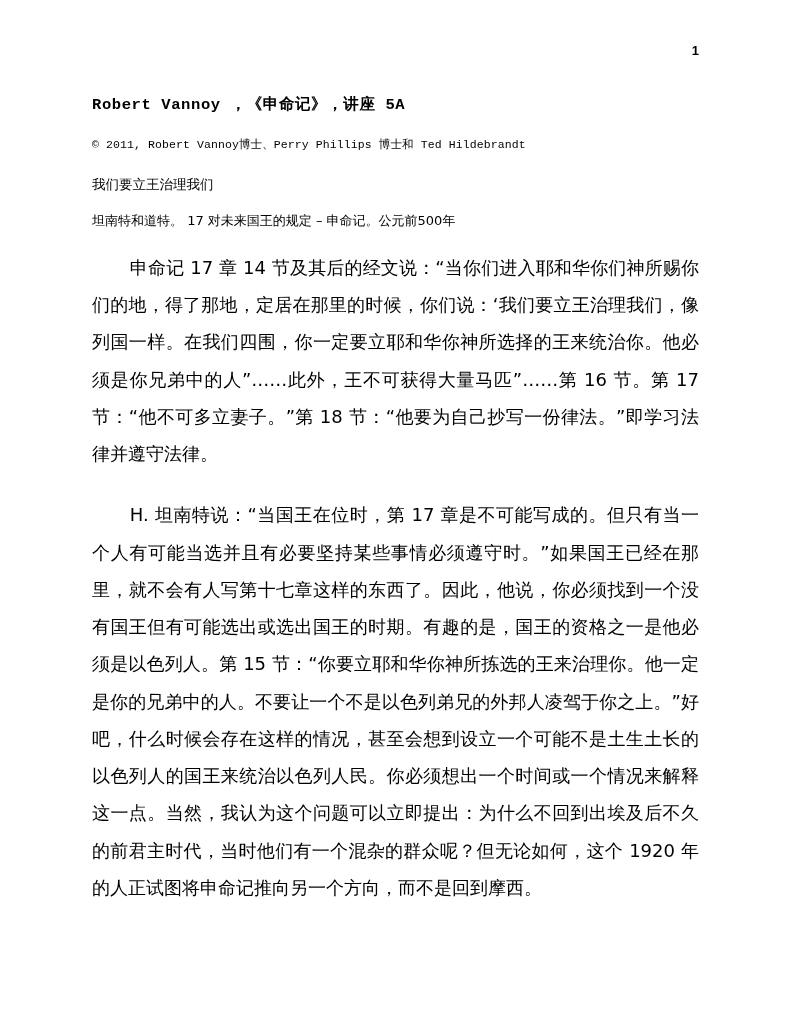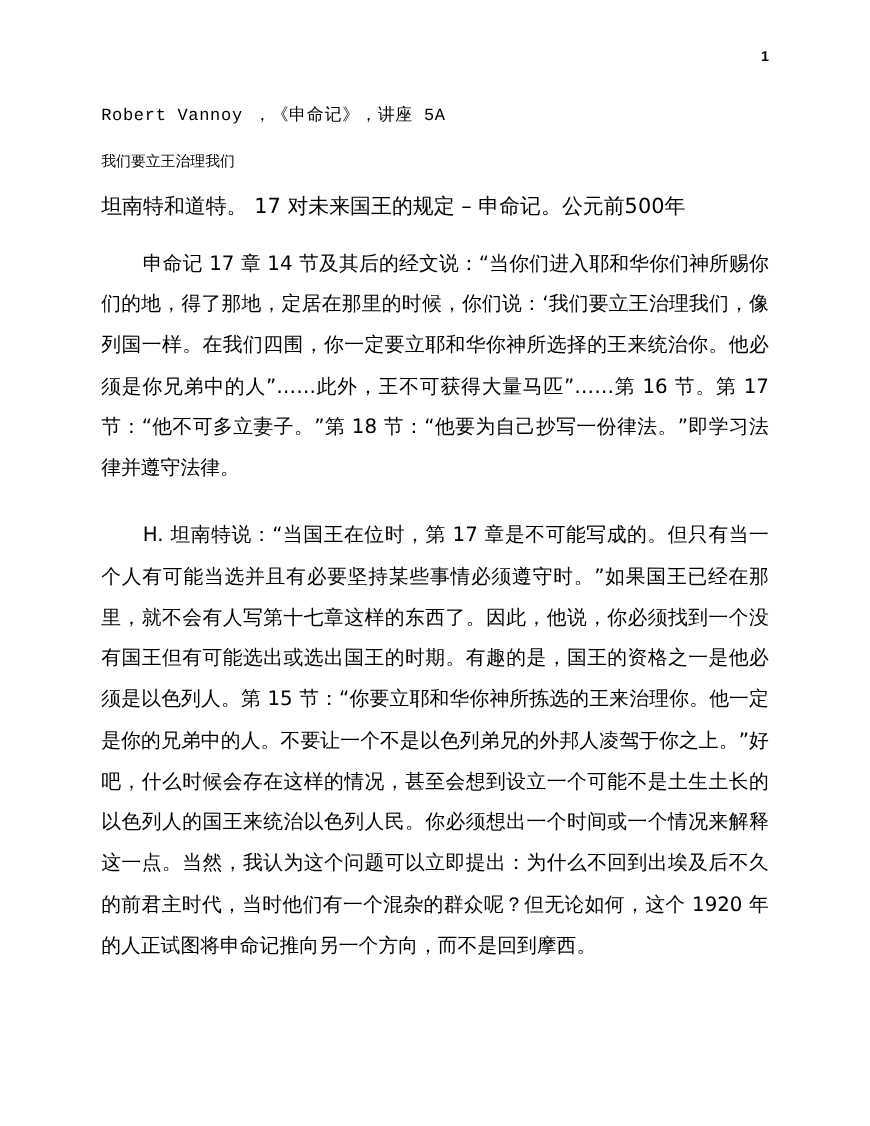--- a/index.html
+++ b/index.html
@@ -27,42 +27,42 @@
     top: 44px;
     right: 92px;
     font-family: "Liberation Sans", sans-serif;
     font-weight: bold;
     font-size: 13px;
     line-height: 1;
   }
   .doc-title {
     margin-top: 50px;
     font-family: "Liberation Mono", monospace;
-    font-weight: normal;
+    font-weight: bold;
     font-size: 15.5px;
     letter-spacing: 0.6px;
     white-space: nowrap;
   }
   .copyright-line {
     margin-top: 22px;
     font-family: "Liberation Mono", monospace;
     font-size: 11.5px;
     letter-spacing: 0.1px;
     white-space: nowrap;
   }
   .subhead {
     margin-top: 22px;
     font-family: "DejaVu Sans", sans-serif;
     font-size: 13.5px;
     line-height: 1.5;
   }
   .subhead2 {
     margin-top: 17px;
     font-family: "DejaVu Sans", sans-serif;
-    font-size: 19px;
+    font-size: 13px;
     line-height: 1.5;
   }
   .body-para {
     margin-top: 18px;
     font-family: "DejaVu Sans", sans-serif;
     font-size: 18px;
     line-height: 2.07;
     text-align: justify;
     text-justify: inter-ideograph;
     text-indent: 2.1em;
@@ -73,20 +73,21 @@
 </style>
 </head>
 <body>
 
 <div class="page">
 
   <div class="page-number">1</div>
 
   <h1 class="doc-title">Robert Vannoy ，《申命记》，讲座 5A</h1>
 
+  <div class="copyright-line">© 2011, Robert Vannoy博士、Perry Phillips 博士和 Ted Hildebrandt</div>
 
   <div class="subhead">我们要立王治理我们</div>
 
   <div class="subhead2">坦南特和道特。 17 对未来国王的规定 – 申命记。公元前500年</div>
 
   <p class="body-para">申命记 17 章 14 节及其后的经文说：“当你们进入耶和华你们神所赐你们的地，得了那地，定居在那里的时候，你们说：‘我们要立王治理我们，像列国一样。在我们四围，你一定要立耶和华你神所选择的王来统治你。他必须是你兄弟中的人”……此外，王不可获得大量马匹”……第 16 节。第 17 节：“他不可多立妻子。”第 18 节：“他要为自己抄写一份律法。”即学习法律并遵守法律。</p>
 
   <p class="body-para second">H. 坦南特说：“当国王在位时，第 17 章是不可能写成的。但只有当一个人有可能当选并且有必要坚持某些事情必须遵守时。”如果国王已经在那里，就不会有人写第十七章这样的东西了。因此，他说，你必须找到一个没有国王但有可能选出或选出国王的时期。有趣的是，国王的资格之一是他必须是以色列人。第 15 节：“你要立耶和华你神所拣选的王来治理你。他一定是你的兄弟中的人。不要让一个不是以色列弟兄的外邦人凌驾于你之上。”好吧，什么时候会存在这样的情况，甚至会想到设立一个可能不是土生土长的以色列人的国王来统治以色列人民。你必须想出一个时间或一个情况来解释这一点。当然，我认为这个问题可以立即提出：为什么不回到出埃及后不久的前君主时代，当时他们有一个混杂的群众呢？但无论如何，这个 1920 年的人正试图将申命记推向另一个方向，而不是回到摩西。</p>
 
 </div>

